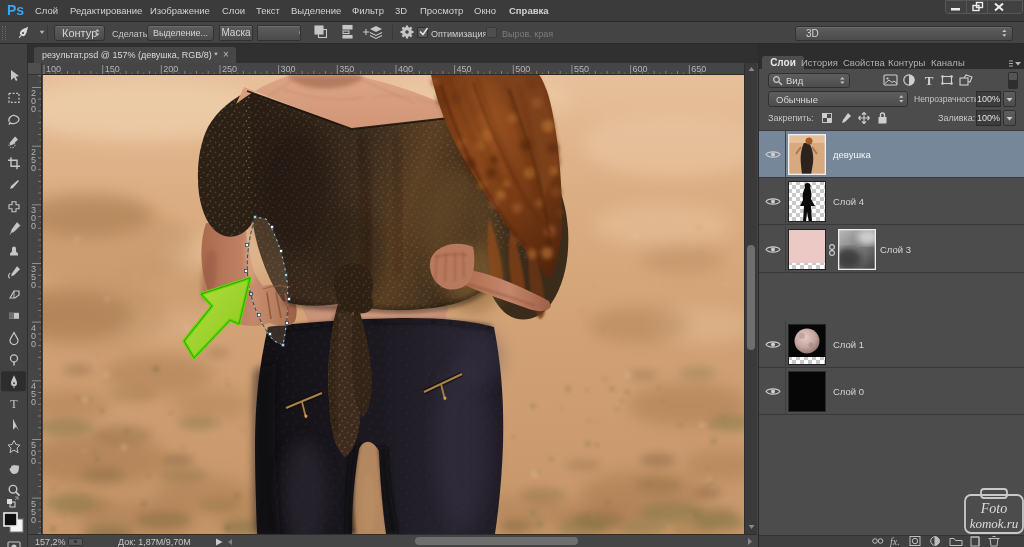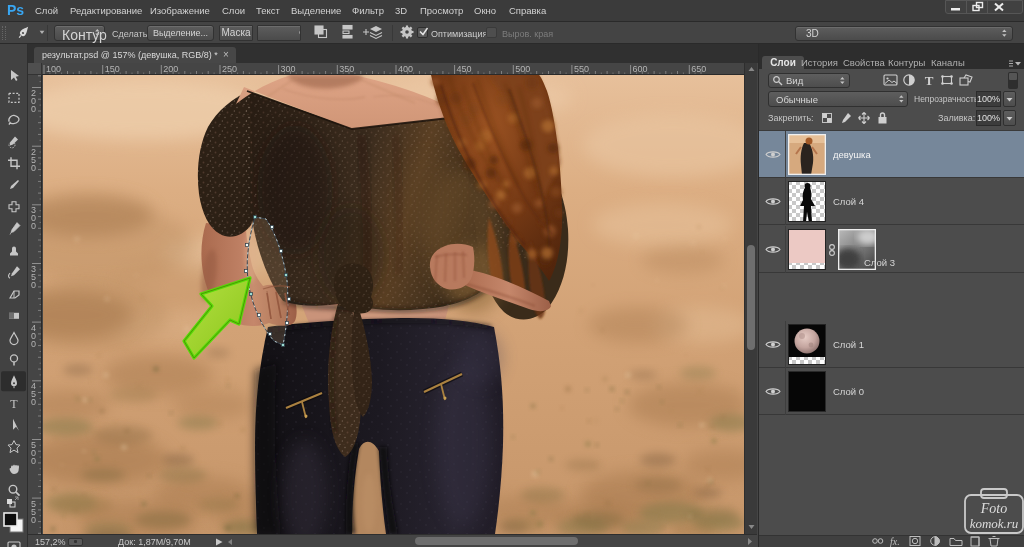--- a/index.html
+++ b/index.html
@@ -9,21 +9,21 @@
  <span class="abs" style="left:35px;top:5px;color:#d2d2d2;font-size:9.5px;">Слой</span>
     <span class="abs" style="left:70px;top:5px;color:#d2d2d2;font-size:9.5px;">Редактирование</span>
     <span class="abs" style="left:150px;top:5px;color:#d2d2d2;font-size:9.5px;">Изображение</span>
     <span class="abs" style="left:222px;top:5px;color:#d2d2d2;font-size:9.5px;">Слои</span>
     <span class="abs" style="left:256px;top:5px;color:#d2d2d2;font-size:9.5px;">Текст</span>
     <span class="abs" style="left:291px;top:5px;color:#d2d2d2;font-size:9.5px;">Выделение</span>
     <span class="abs" style="left:352px;top:5px;color:#d2d2d2;font-size:9.5px;">Фильтр</span>
     <span class="abs" style="left:395px;top:5px;color:#d2d2d2;font-size:9.5px;">3D</span>
     <span class="abs" style="left:420px;top:5px;color:#d2d2d2;font-size:9.5px;">Просмотр</span>
     <span class="abs" style="left:474px;top:5px;color:#d2d2d2;font-size:9.5px;">Окно</span>
-    <span class="abs" style="left:509px;top:5px;color:#d2d2d2;font-size:9.5px;">Справка</span>
+    <span class="abs" style="left:509px;top:5px;color:#d2d2d2;font-size:9.5px;font-weight:bold;">Справка</span>
  <div class="abs" style="left:945px;top:0px;width:78px;height:14px;background:#414141;border:1px solid #565656;border-radius:0 0 3px 3px;"></div>
 <div class="abs" style="left:966px;top:0;width:1px;height:14px;background:#565656;"></div>
 <div class="abs" style="left:987px;top:0;width:1px;height:14px;background:#565656;"></div>
 <svg class="abs" style="left:945px;top:0" width="78" height="14">
 <rect x="6" y="8" width="9" height="2.5" fill="#ececec"></rect>
 <g fill="none" stroke="#ececec" stroke-width="1.4">
         <rect x="28" y="5.5" width="6" height="5"></rect>
         <rect x="31.5" y="2.5" width="6" height="5"></rect>
       </g>
 <g stroke="#ececec" stroke-width="2">
@@ -37,21 +37,21 @@
 <svg width="40" height="22" style="position:absolute;left:10px;top:0">
       <g transform="rotate(40 13 11)">
         <path d="M13,3 C14,6 16,8 16,11 A3,3 0 0 1 13,14 A3,3 0 0 1 10,11 C10,8 12,6 13,3 Z" fill="#d8d8d8"></path>
         <circle cx="13" cy="11" r="1" fill="#454545"></circle>
         <path d="M13,14 L13,17" stroke="#d8d8d8" stroke-width="1.2"></path>
       </g>
       <path d="M28,9 l6,0 l-3,4 z" fill="#b0b0b0" transform="scale(0.8) translate(9,2)"></path>
     </svg>
     <div style="position:absolute;left:47px;top:3px;width:1px;height:16px;background:#383838"></div>
     <div style="position:absolute;left:54px;top:3px;width:51px;height:16px;background:linear-gradient(#5d5d5d,#4b4b4b);border:1px solid #323232;border-radius:3px;box-shadow:inset 0 1px 0 rgba(255,255,255,0.1);color:#d4d4d4;font-size:10px;text-align:center;line-height:14px;white-space:nowrap;overflow:hidden;"></div>
-    <div style="position:absolute;left:62px;top:5px;color:#d4d4d4;font-size:14px;">Контур</div>
+    <div style="position:absolute;left:62px;top:5px;color:#d4d4d4;font-size:11px;">Контур</div>
     <svg width="10" height="14" style="position:absolute;left:93px;top:4px">
       <path d="M2,5.5 l3,-3.5 l3,3.5 z M2,8.5 l3,3.5 l3,-3.5 z" fill="#c4c4c4" transform="scale(0.72) translate(1,2)"></path>
     </svg>
     <div style="position:absolute;left:112px;top:7px;color:#c6c6c6;font-size:9px;">Сделать:</div>
     <div style="position:absolute;left:147px;top:3px;width:67px;height:16px;background:linear-gradient(#5d5d5d,#4b4b4b);border:1px solid #323232;border-radius:3px;box-shadow:inset 0 1px 0 rgba(255,255,255,0.1);color:#d4d4d4;font-size:9px;text-align:center;line-height:14px;white-space:nowrap;overflow:hidden;">Выделение...</div>
     <div style="position:absolute;left:219px;top:3px;width:34px;height:16px;background:linear-gradient(#5d5d5d,#4b4b4b);border:1px solid #323232;border-radius:1px;box-shadow:inset 0 1px 0 rgba(255,255,255,0.1);color:#d4d4d4;font-size:10px;text-align:center;line-height:14px;white-space:nowrap;overflow:hidden;">Маска</div>
     <div style="position:absolute;left:257px;top:3px;width:44px;height:16px;background:linear-gradient(#5d5d5d,#4b4b4b);border:1px solid #323232;border-radius:1px;box-shadow:inset 0 1px 0 rgba(255,255,255,0.1);color:#d4d4d4;font-size:9px;text-align:right;line-height:14px;white-space:nowrap;overflow:hidden;padding-left:41px;">Фигура</div>
     <svg width="46" height="22" style="position:absolute;left:312px;top:0">
       <g fill="none" stroke="#c6c6c6" stroke-width="1.1">
         <rect x="3" y="4" width="8" height="8" fill="#c6c6c6"></rect>
@@ -998,21 +998,21 @@
             <filter id="mb">
               <feGaussianBlur stdDeviation="3"></feGaussianBlur>
             </filter>
           </defs>
           <rect width="38" height="41" fill="url(#mk3)"></rect>
           <ellipse cx="10" cy="30" rx="13" ry="11" fill="#3f3f3f" filter="url(#mb)"></ellipse>
           <ellipse cx="30" cy="8" rx="11" ry="8" fill="#cdcdcd" filter="url(#mb)"></ellipse>
           <rect x="0.5" y="0.5" width="37" height="40" fill="none" stroke="#ededed" stroke-width="1.6"></rect>
         </svg>
       </div>
-      <div style="position:absolute;left:105px;top:18px;color:#d6d6d6;font-size:9.5px;margin-top:13px;">Слой 3</div>
+      <div style="position:absolute;left:121px;top:18px;color:#d6d6d6;font-size:9.5px;">Слой 3</div>
     </div>
     <div style="position:absolute;left:0;top:277px;width:266px;height:47px;background:#4c4c4c;border-bottom:1px solid #383838;">
       <svg width="16" height="11" style="position:absolute;left:6px;top:18px">
         <path d="M1,5.5 C3.5,2 12.5,2 15,5.5 C12.5,9 3.5,9 1,5.5 Z" fill="none" stroke="#cfcfcf" stroke-width="1.1"></path>
         <circle cx="8" cy="5.5" r="2" fill="#cfcfcf"></circle>
       </svg>
       <div style="position:absolute;left:26px;top:0;width:1px;height:47px;background:#3e3e3e;"></div>
       <div style="position:absolute;left:29px;top:3px;width:38px;height:41px;">
         <svg width="38" height="41" style="position:absolute;left:0;top:0">
           <defs>

